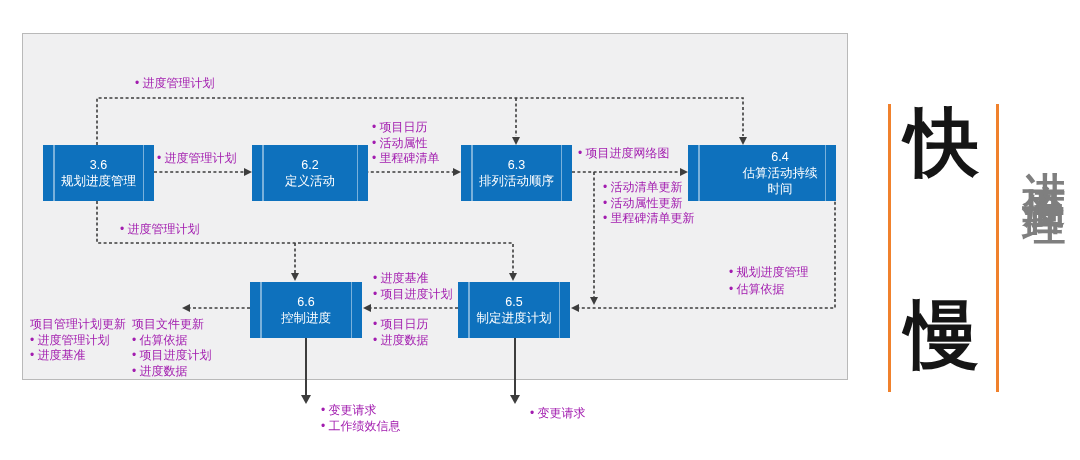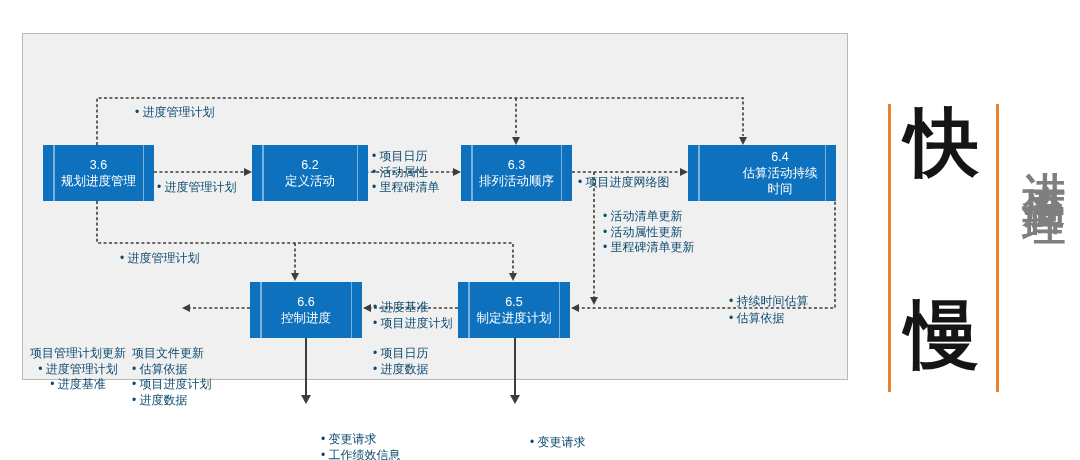--- a/index.html
+++ b/index.html
@@ -25,31 +25,31 @@
   .pname.wrap{width:80px;}
 
   .b61{left:43px;top:145px;}
   .b62{left:252px;top:145px;width:116px;}
   .b63{left:461px;top:145px;}
   .b64{left:688px;top:145px;width:112px;padding-left:36px;}
   .b66{left:250px;top:282px;width:112px;}
   .b65{left:458px;top:282px;width:112px;}
 
   
-  .lbl{position:absolute;color:#0c4a6e;font-size:12px;line-height:15.5px;white-space:nowrap;margin-top:29px;}
+  .lbl{position:absolute;color:#a21caf;font-size:12px;line-height:15.5px;white-space:nowrap;}
   .lg-top      {left:135px;top:76px;}
   .lg-6162     {left:157px;top:151px;}
   .lg-6263     {left:372px;top:120px;}
   .lg-6364     {left:578px;top:146px;}
   .lg-6365     {left:603px;top:180px;}
   .lg-6465     {left:729px;top:264px;line-height:16.5px;}
   .lg-bottom   {left:120px;top:222px;}
   .lg-6566a    {left:373px;top:271px;}
   .lg-6566b    {left:373px;top:317px;}
-  .lg-66col1   {left:30px;top:317px;text-align:center;}
+  .lg-66col1   {left:30px;top:317px;}
   .lg-66col2   {left:132px;top:317px;}
   .lg-66down   {left:321px;top:403px;}
   .lg-65down   {left:530px;top:406px;}
 
   
   .vline{position:absolute;top:104px;width:2.5px;height:288px;background:#f0812c;}
   .vl-left{left:888px;} .vl-right{left:996px;}
   .bigchar{position:absolute;left:888px;width:108px;text-align:center;
            font-size:74px;line-height:1;font-weight:900;color:#151515;}
   .big-fast{top:106px;} .big-slow{top:298px;}
@@ -137,21 +137,21 @@
   </div>
   <div class="lbl lg-6364">
     <div>• 项目进度网络图</div>
   </div>
   <div class="lbl lg-6365">
     <div>• 活动清单更新</div>
     <div>• 活动属性更新</div>
     <div>• 里程碑清单更新</div>
   </div>
   <div class="lbl lg-6465">
-    <div>• 持续时间估算</div>
+    <div>• 规划进度管理</div>
     <div>• 估算依据</div>
   </div>
   <div class="lbl lg-bottom">
     <div>• 进度管理计划</div>
   </div>
   <div class="lbl lg-6566a">
     <div>• 进度基准</div>
     <div>• 项目进度计划</div>
   </div>
   <div class="lbl lg-6566b">

